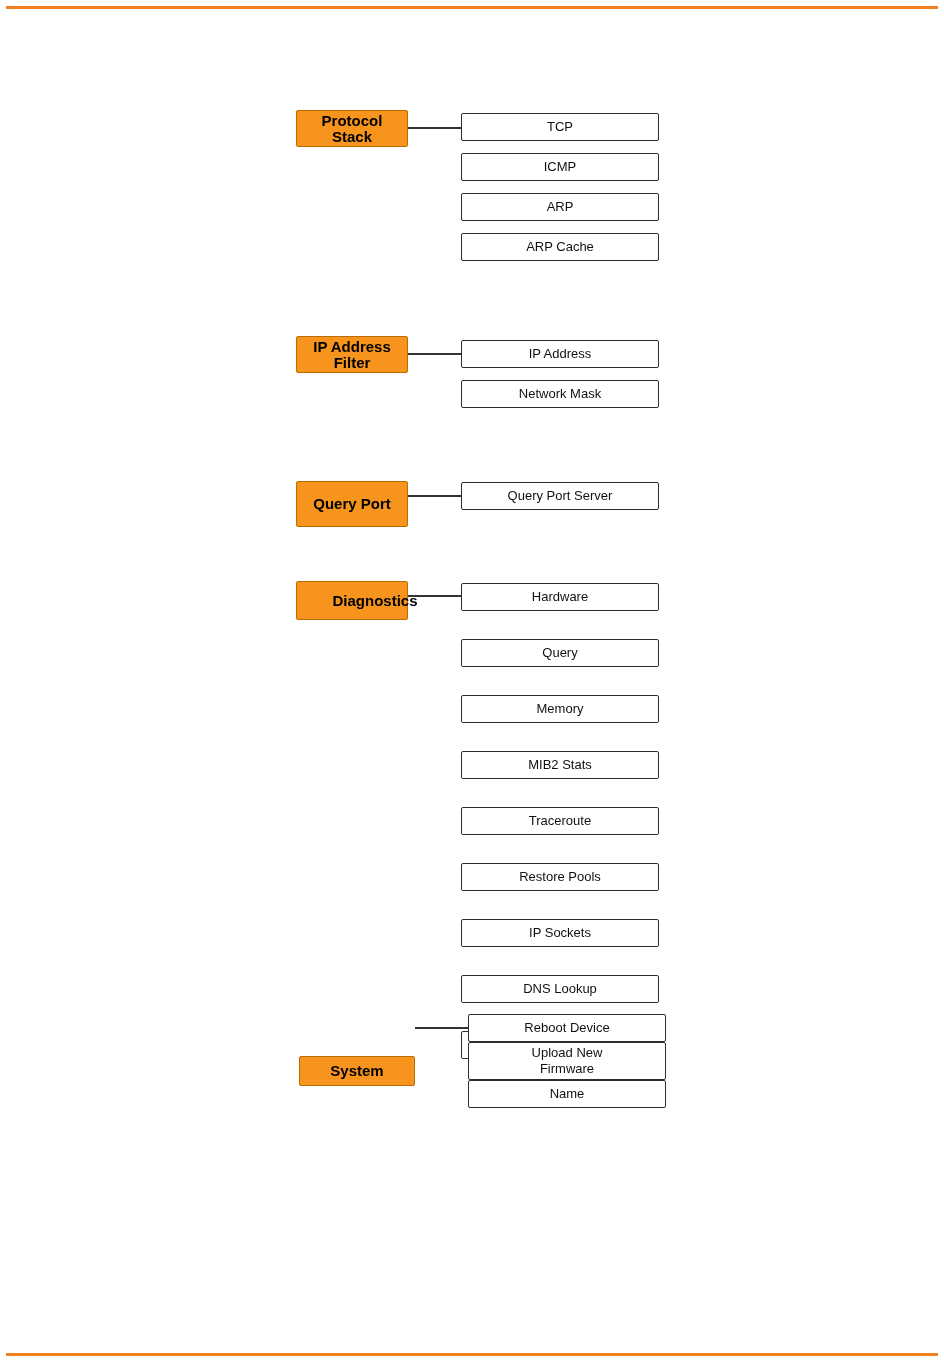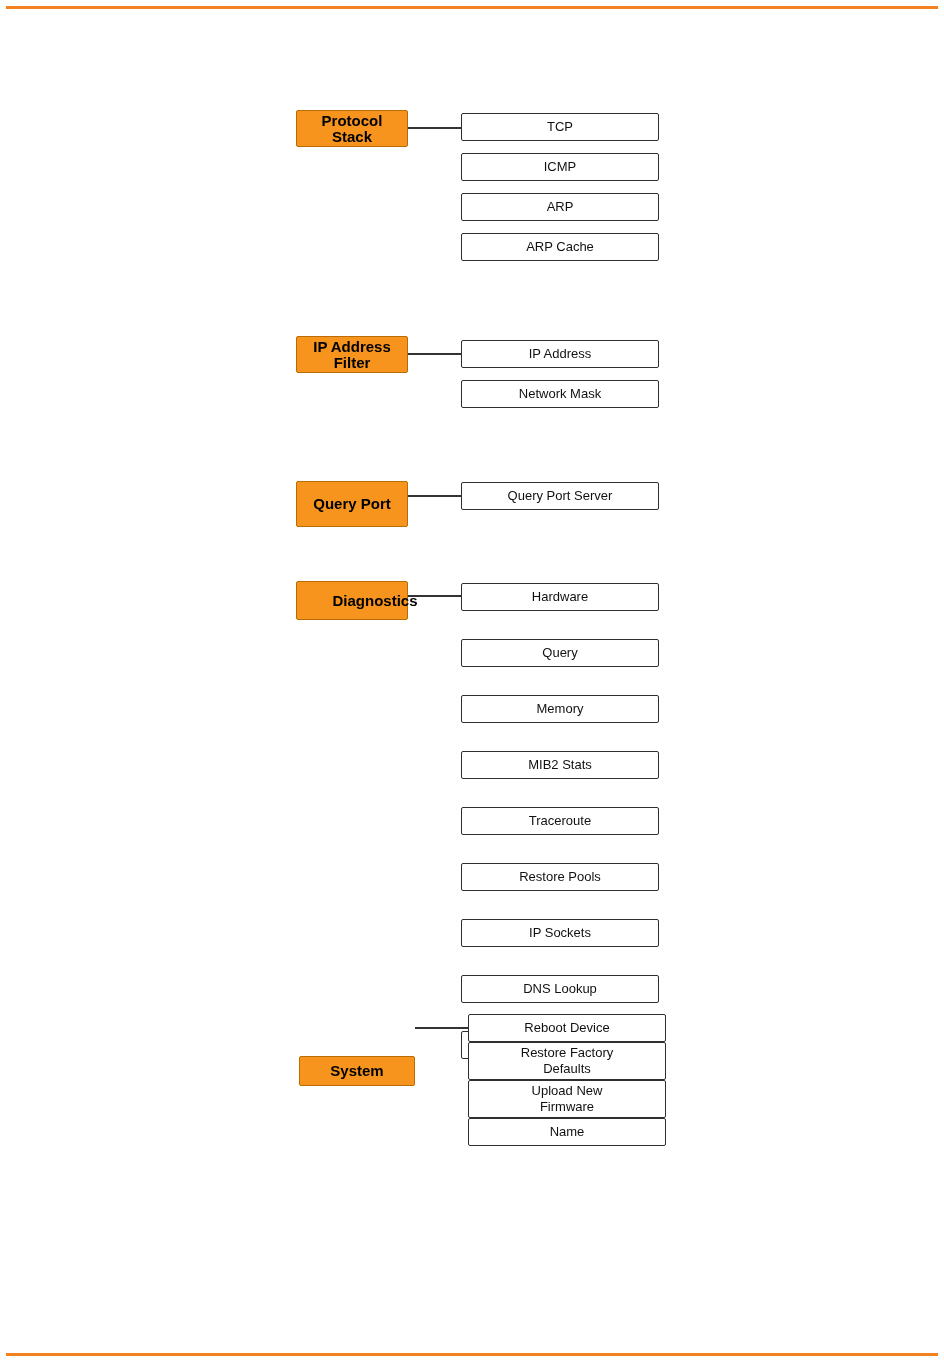--- a/index.html
+++ b/index.html
@@ -136,21 +136,19 @@
     <div class="item">Restore Pools</div>
     <div class="item">IP Sockets</div>
     <div class="item">DNS Lookup</div>
     <div class="item">Processes</div>
   </div>
 
   <div class="parent g5p">System</div>
   <div class="conn g5c"></div>
   <div class="children g5k">
     <div class="item">Reboot Device</div>
-    <div class="item">Restore Factory
-Defaults</div>
     <div class="item">Upload New
 Firmware</div>
     <div class="item">Name</div>
   </div>
 
   <div class="rule rule-bottom"></div>
 </div>
 
 </body></html>

